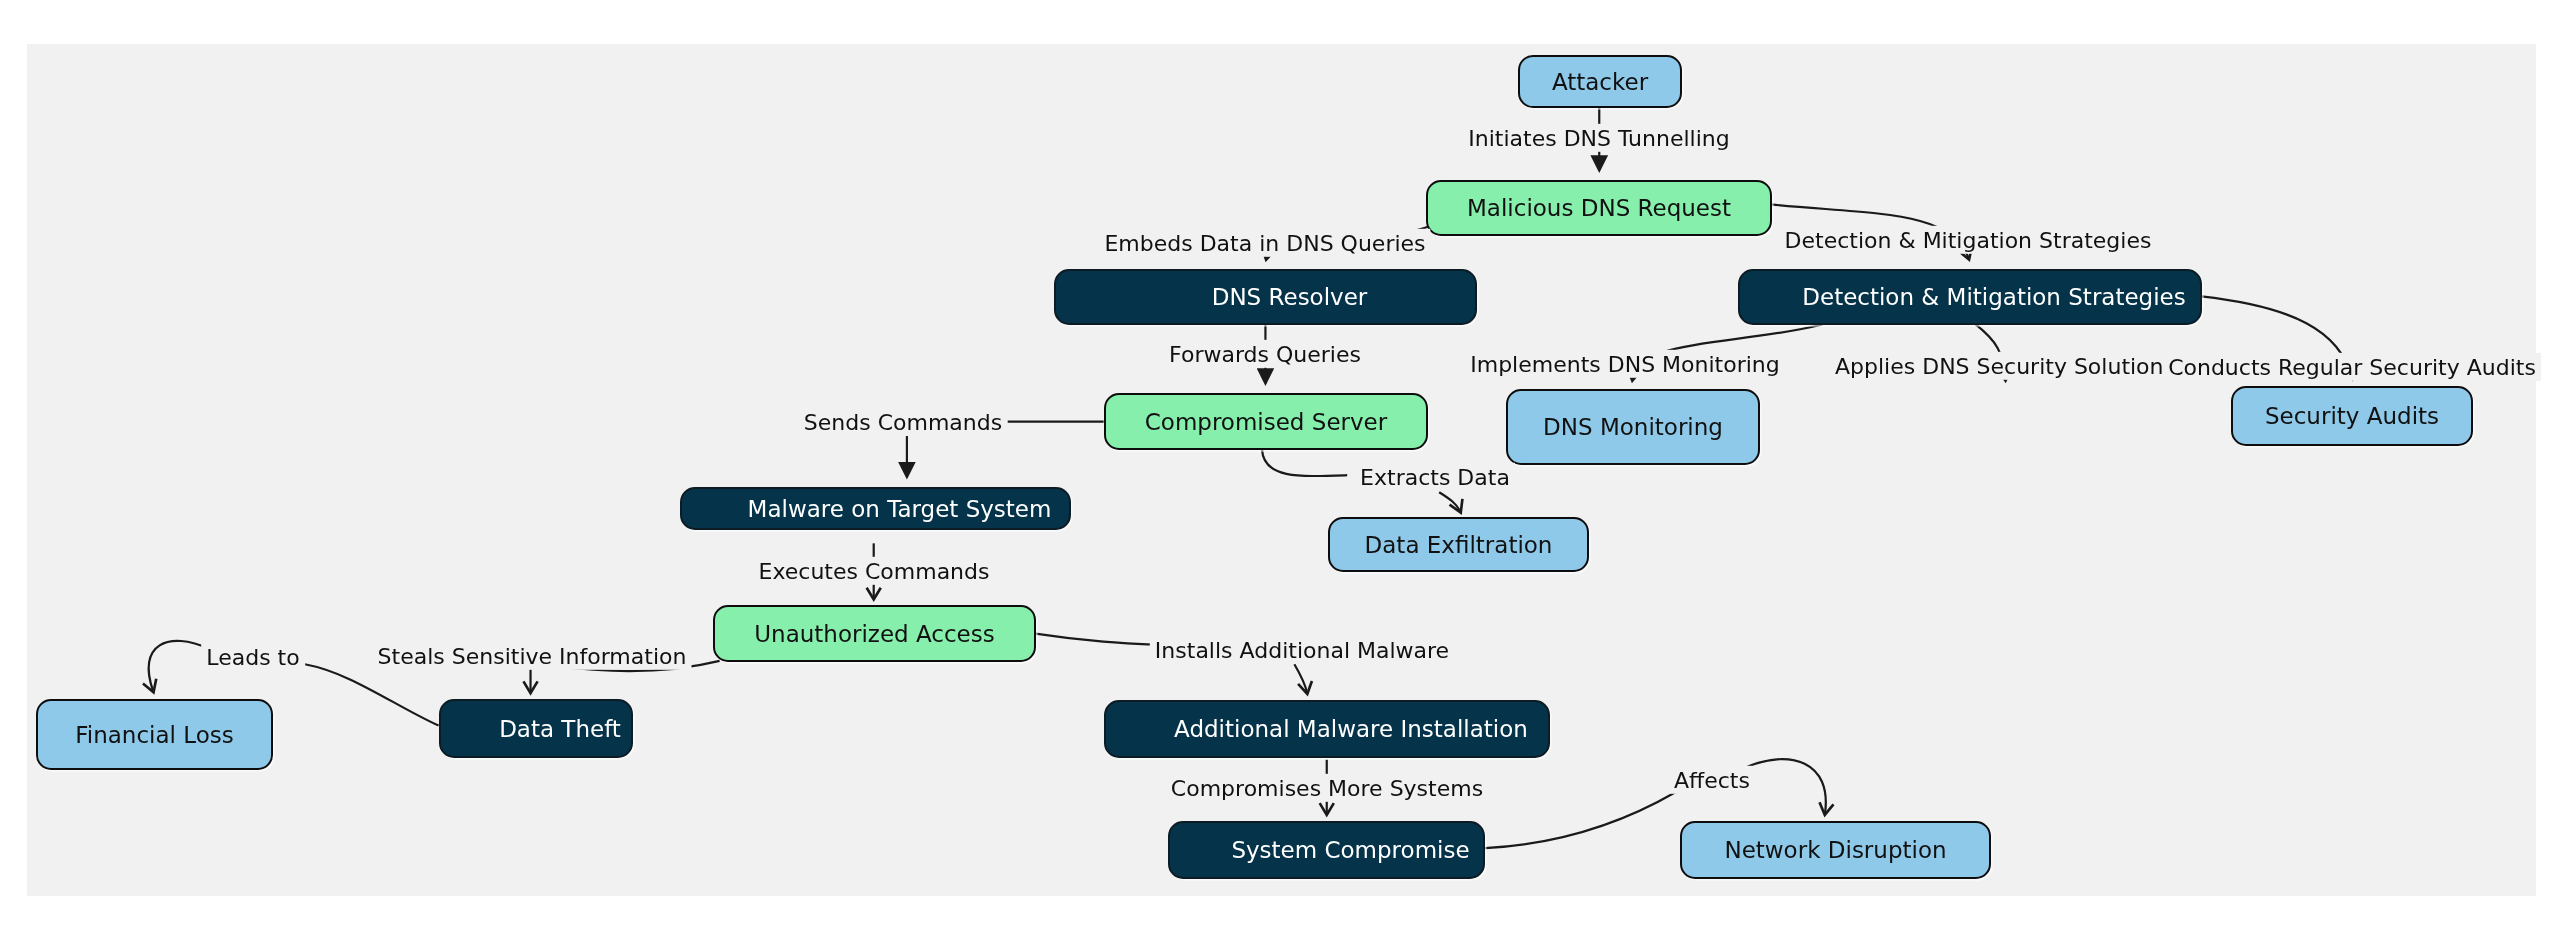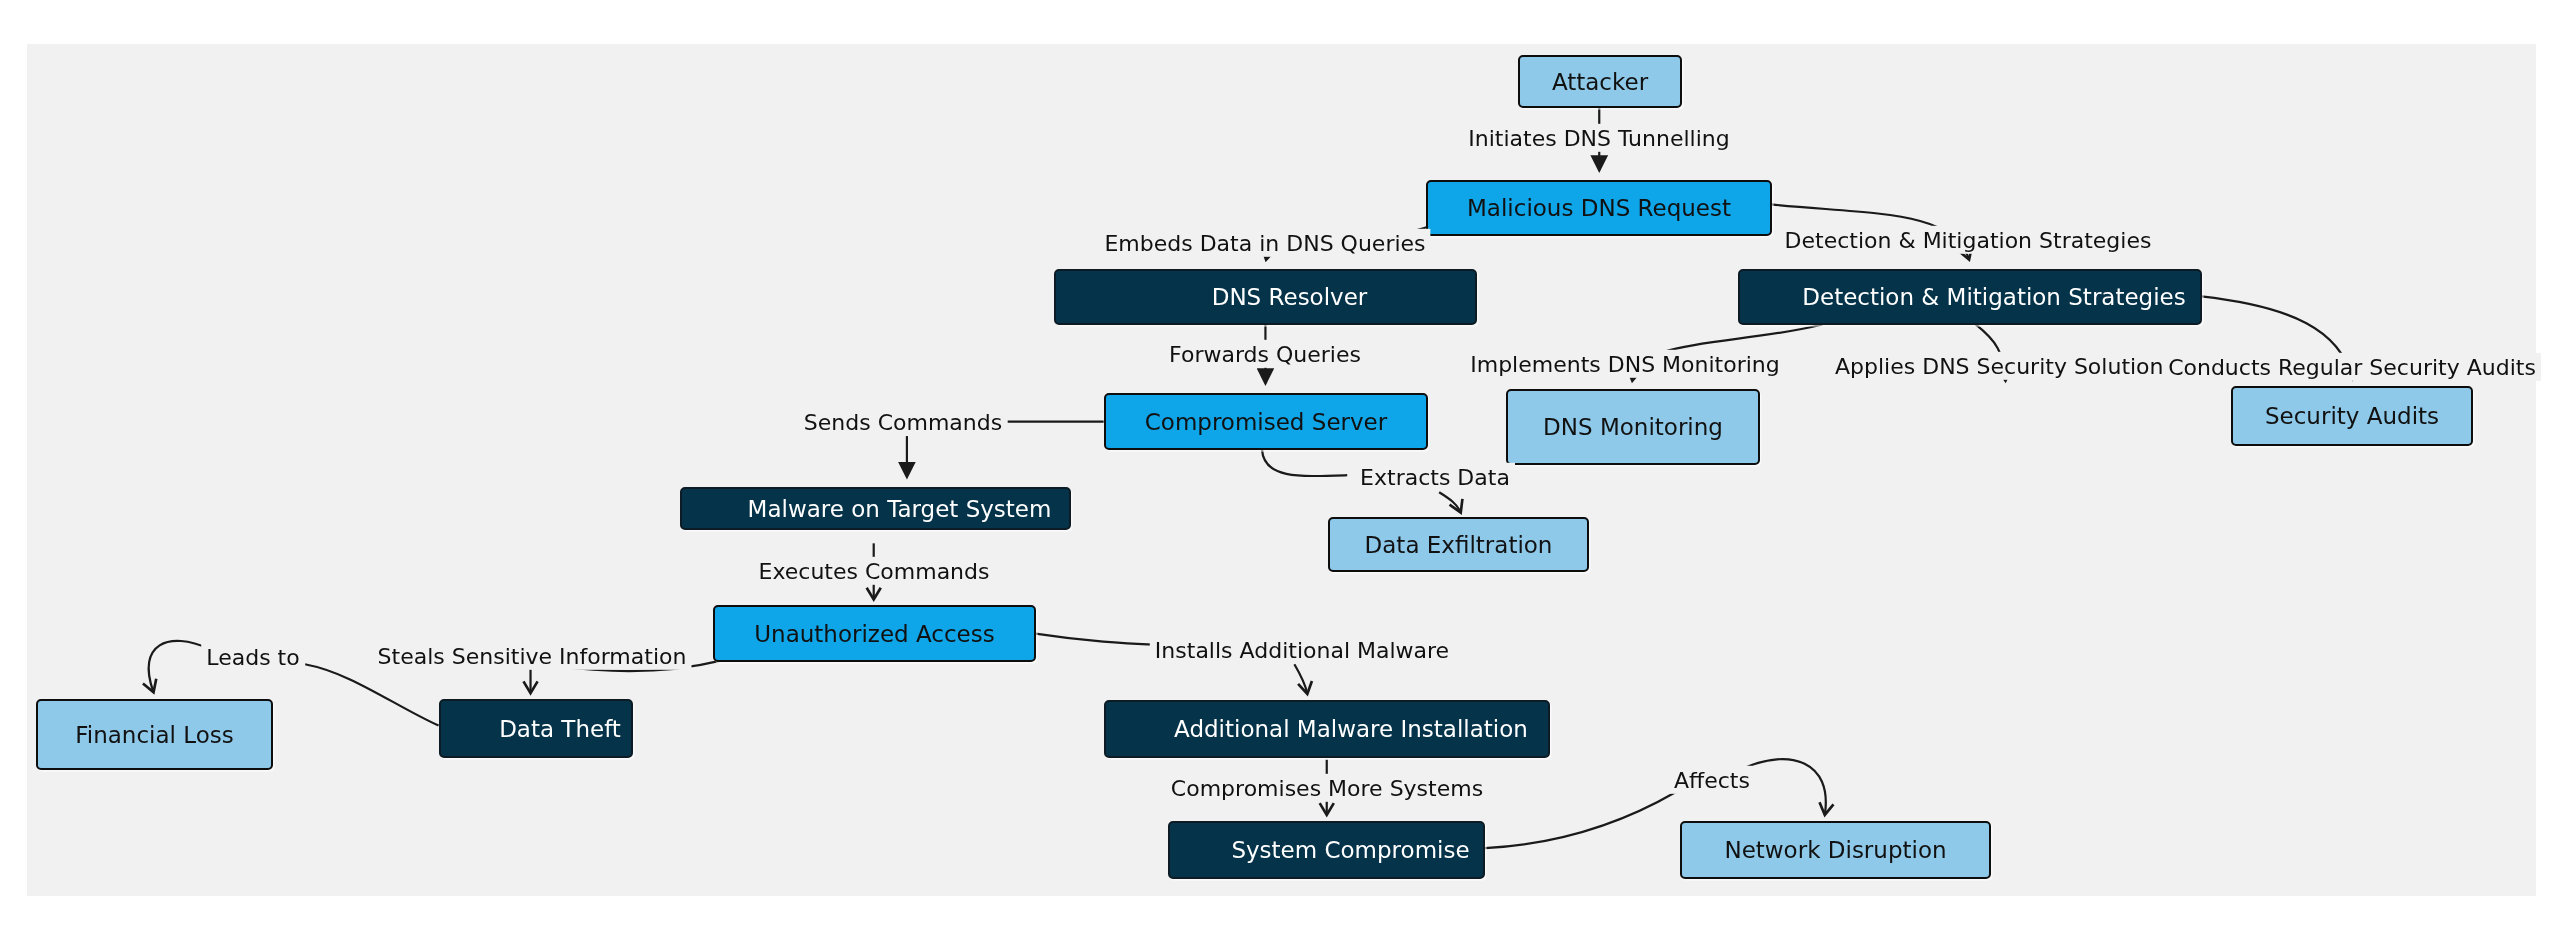--- a/index.html
+++ b/index.html
@@ -12,27 +12,27 @@
   }
   #panel{
     position:absolute;left:27px;top:44px;width:2509px;height:852px;
     background:#f1f1f1;
   }
   #edge-layer{position:absolute;left:0;top:0;width:2576px;height:930px;}
   .edge{fill:none;stroke:#1a1a1a;stroke-width:2.6px;}
   .node{
     position:absolute;
     display:flex;align-items:center;justify-content:center;
-    border:2.6px solid #0d0d0d;border-radius:5px;
+    border:2.6px solid #0d0d0d;border-radius:15px;
     font-size:23px;color:#111111;
     box-sizing:border-box;white-space:nowrap;
     box-shadow:1.7px 1.7px 0 rgba(255,255,255,0.55);
   }
   .node.light{background:#8ec9e9;}
-  .node.teal{background:#0ea5e9;}
+  .node.teal{background:#86efac;}
   .node.dark{background:#053349;color:#ffffff;border-color:#0d1b24;padding-left:48px;}
   .elabel{
     position:absolute;transform:translate(-50%,-50%);
     background:#f1f1f1;color:#111111;
     font-size:22px;white-space:nowrap;padding:1.7px 5.1px;
   }
 </style>
 </head>
 <body>
 

